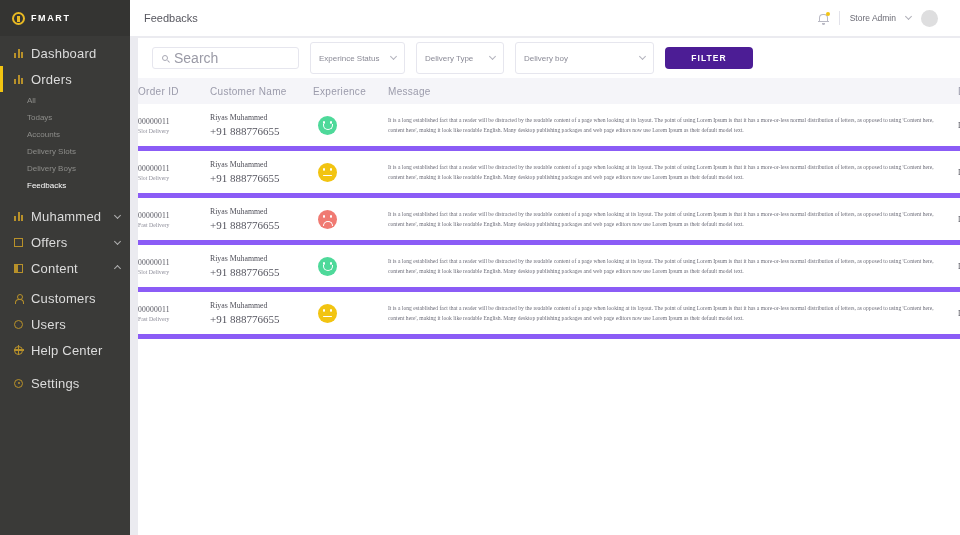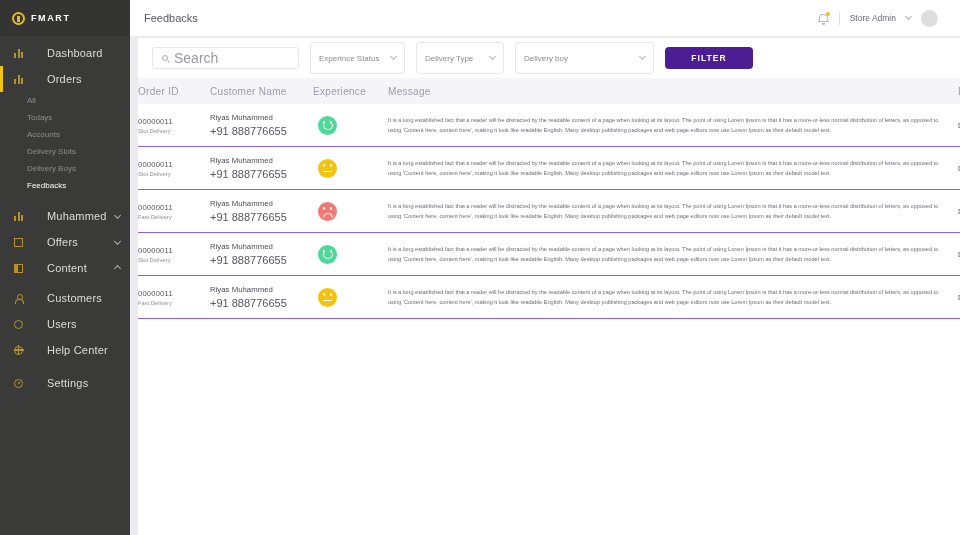--- a/index.html
+++ b/index.html
@@ -30,21 +30,21 @@
     width:3px; height:6px; background:#e8b923;
   }
   .logo-text {
     color:#ffffff; font-size:9px; font-weight:bold; letter-spacing:1.6px;
   }
   .nav { padding-top:4px; }
   .nav-item {
     height:26px; display:flex; align-items:center; gap:8px;
     padding-left:14px; position:relative; cursor:pointer;
   }
-  .nav-item .lbl { font-size:11px; color:#dcdcdc; letter-spacing:.2px;margin-left:16px; }
+  .nav-item .lbl { font-size:13px; color:#dcdcdc; letter-spacing:.2px; }
   .nav-item.active::before {
     content:""; position:absolute; left:0; top:0; bottom:0;
     width:3px; background:#f2c411;
   }
   .nav-icon { width:9px; height:9px; flex:0 0 9px; position:relative; }
   .ic-bars::before, .ic-bars::after, .ic-bars span {
     content:""; position:absolute; bottom:0; width:2px; background:#b8912a;
   }
   .ic-bars::before { left:0; height:5px; }
   .ic-bars span { left:3.5px; height:9px; display:block; }
@@ -168,21 +168,21 @@
     background:#f5f5f9; height:26px; text-align:left;
     font-size:10px; font-weight:normal; color:#9b9bab; letter-spacing:.3px;
     padding:0 0 0 0; vertical-align:middle;
   }
   th.c-order   { width:72px;  padding-left:14px; }
   th.c-cust    { width:103px; }
   th.c-exp     { width:75px;  padding-left:3px; }
   th.c-msg     { width:null; }
   th.c-boy     { width:110px; }
   table.fb tbody td {
-    border-bottom:1px solid #8b5cf6; padding:9px 0; vertical-align:middle;
+    border-bottom:5px solid #8b5cf6; padding:9px 0; vertical-align:middle;font-family:Liberation Serif, serif;
   }
   td.c-order { padding-left:14px; }
   .order-id { font-size:7.6px; color:#55555f; letter-spacing:.2px; }
   .order-sub { font-size:5.8px; color:#8e8e9a; margin-top:2px; }
   .cust-name { font-size:7.8px; color:#4e4e58; }
   .cust-phone { font-size:11px; color:#55555f; margin-top:3px; }
   .emoji {
     width:19px; height:19px; border-radius:50%; position:relative; margin-left:5px;
   }
   .emoji .eye {

